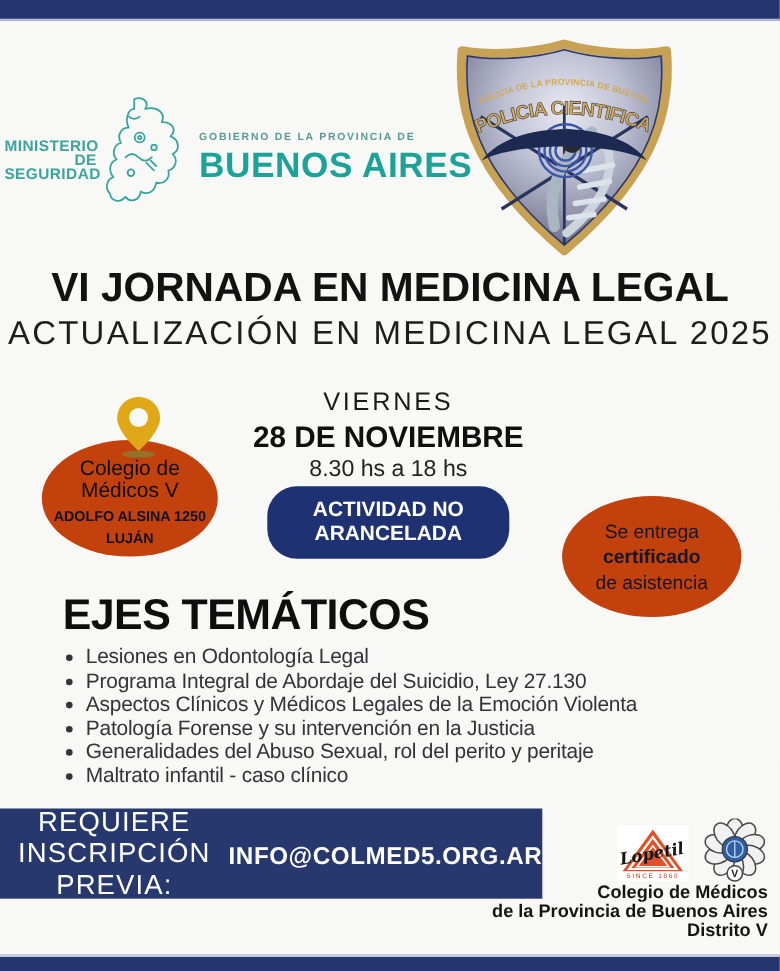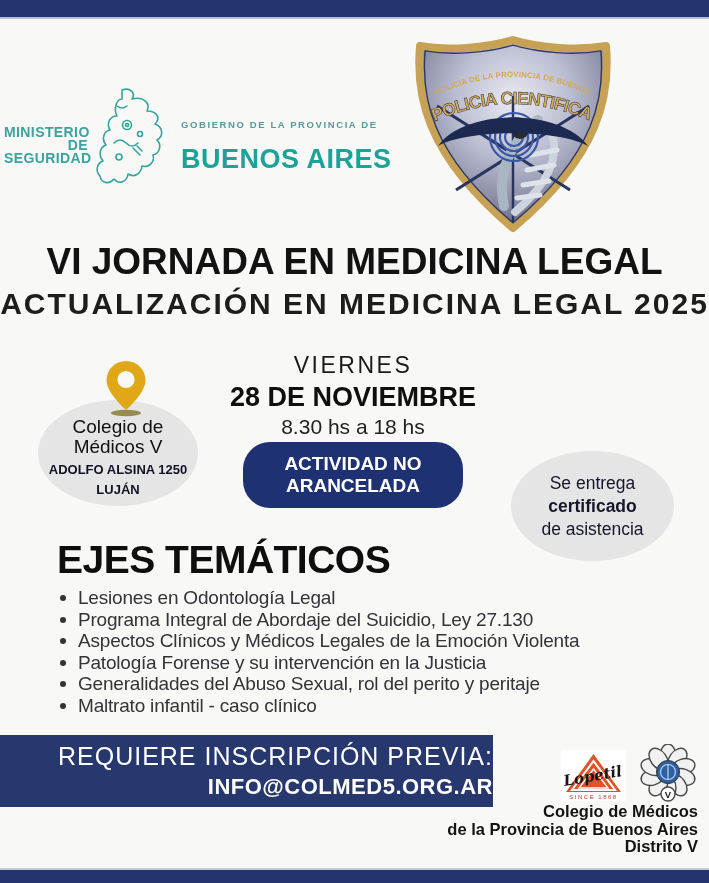--- a/index.html
+++ b/index.html
@@ -11,34 +11,34 @@
   
   .top-bar{position:absolute;top:0;left:0;width:709px;height:17px;background:#24356e;border-bottom:2px solid #b6bed9;}
   .bottom-bar{position:absolute;top:868px;left:0;width:709px;height:15px;background:#24356e;border-top:2px solid #c3cade;}
 
   
   .ministry{position:absolute;left:4px;top:126px;width:84px;text-align:right;
     color:#3aa49d;font-size:14px;font-weight:bold;line-height:13px;letter-spacing:.4px;}
   .map-icon{position:absolute;left:90px;top:86px;width:78px;height:104px;}
   .gobierno{position:absolute;left:181px;top:119px;}
   .gobierno .line1{color:#569a96;font-size:9.5px;font-weight:bold;letter-spacing:1.6px;}
-  .gobierno .line2{color:#1ba39a;font-size:27px;font-weight:bold;letter-spacing:.5px;margin-top:14px;}
+  .gobierno .line2{color:#1ba39a;font-size:32px;font-weight:bold;letter-spacing:.5px;margin-top:2px;}
 
   
   .shield{position:absolute;left:407px;top:34px;width:212px;height:200px;}
 
   
   .title{position:absolute;top:241px;left:0;width:709px;text-align:center;
     font-size:37px;font-weight:900;letter-spacing:0;color:#121212;}
   .subtitle{position:absolute;top:287px;left:0;width:709px;text-align:center;
-    font-size:30px;font-weight:700;letter-spacing:2px;color:#1d1d1d;}
+    font-size:30px;font-weight:400;letter-spacing:2px;color:#1d1d1d;}
 
   
   .pin-icon{position:absolute;left:102px;top:359px;width:48px;height:58px;z-index:2;}
-  .oval{background:#e5e5e5;border-radius:50%;display:flex;flex-direction:column;align-items:center;justify-content:center;text-align:center;}
+  .oval{background:#c2410c;border-radius:50%;display:flex;flex-direction:column;align-items:center;justify-content:center;text-align:center;}
   .oval-location{position:absolute;left:38px;top:400px;width:160px;height:106px;padding-top:8px;box-sizing:border-box;}
   .oval-location .name{font-size:19px;line-height:20px;color:#101010;}
   .oval-location .addr{font-size:13px;font-weight:bold;line-height:15px;margin-top:5px;color:#101223;}
 
   
   .date-block{position:absolute;left:203px;top:352px;width:300px;text-align:center;}
   .date-block .day{font-size:23px;font-weight:500;letter-spacing:2.5px;color:#1a1a1a;}
   .date-block .date{font-size:27px;font-weight:900;letter-spacing:0;color:#0f0f0f;margin-top:3px;}
   .date-block .hours{font-size:21px;font-weight:400;color:#222;margin-top:2px;}
   .fee-pill{position:absolute;left:243px;top:442px;width:220px;height:66px;background:#1e3273;border-radius:27px;
@@ -49,22 +49,22 @@
   .oval-cert{position:absolute;left:511px;top:451px;width:163px;height:110px;font-size:17.5px;line-height:23px;color:#16162a;}
   .oval-cert .b{font-weight:bold;}
 
   
   .ejes-heading{position:absolute;left:57px;top:538px;font-size:39px;font-weight:900;letter-spacing:-.5px;color:#0e0e0e;}
   .ejes-list{position:absolute;left:58px;top:587px;width:620px;}
   .ejes-item{display:flex;align-items:flex-start;font-size:19px;line-height:21.5px;color:#333338;letter-spacing:-.2px;}
   .ejes-item .dot{width:6px;height:6px;border-radius:50%;background:#333338;margin:8px 12px 0 2px;flex:none;}
 
   
-  .reg-bar{position:absolute;left:0;top:735px;width:493px;height:72px;background:#27386f;color:#fff;
-    display:flex;flex-direction:column;align-items:flex-end;justify-content:center;text-align:center;}
+  .reg-bar{position:absolute;left:0;top:735px;width:493px;height:82px;background:#27386f;color:#fff;
+    display:flex;flex-direction:row;align-items:center;justify-content:center;text-align:center;}
   .reg-bar .line1{font-size:25px;font-weight:400;letter-spacing:1px;}
   .reg-bar .email{font-size:22px;font-weight:800;letter-spacing:.5px;margin-top:3px;}
 
   
   .lopetil-logo{position:absolute;left:561px;top:750px;width:65px;height:51px;}
   .flower-logo{position:absolute;left:636px;top:744px;width:64px;height:61px;}
   .org-text{position:absolute;right:11px;top:803px;text-align:right;
     font-size:16.5px;font-weight:800;line-height:17.5px;color:#141414;margin-left:39px;}
 </style>
 </head>

